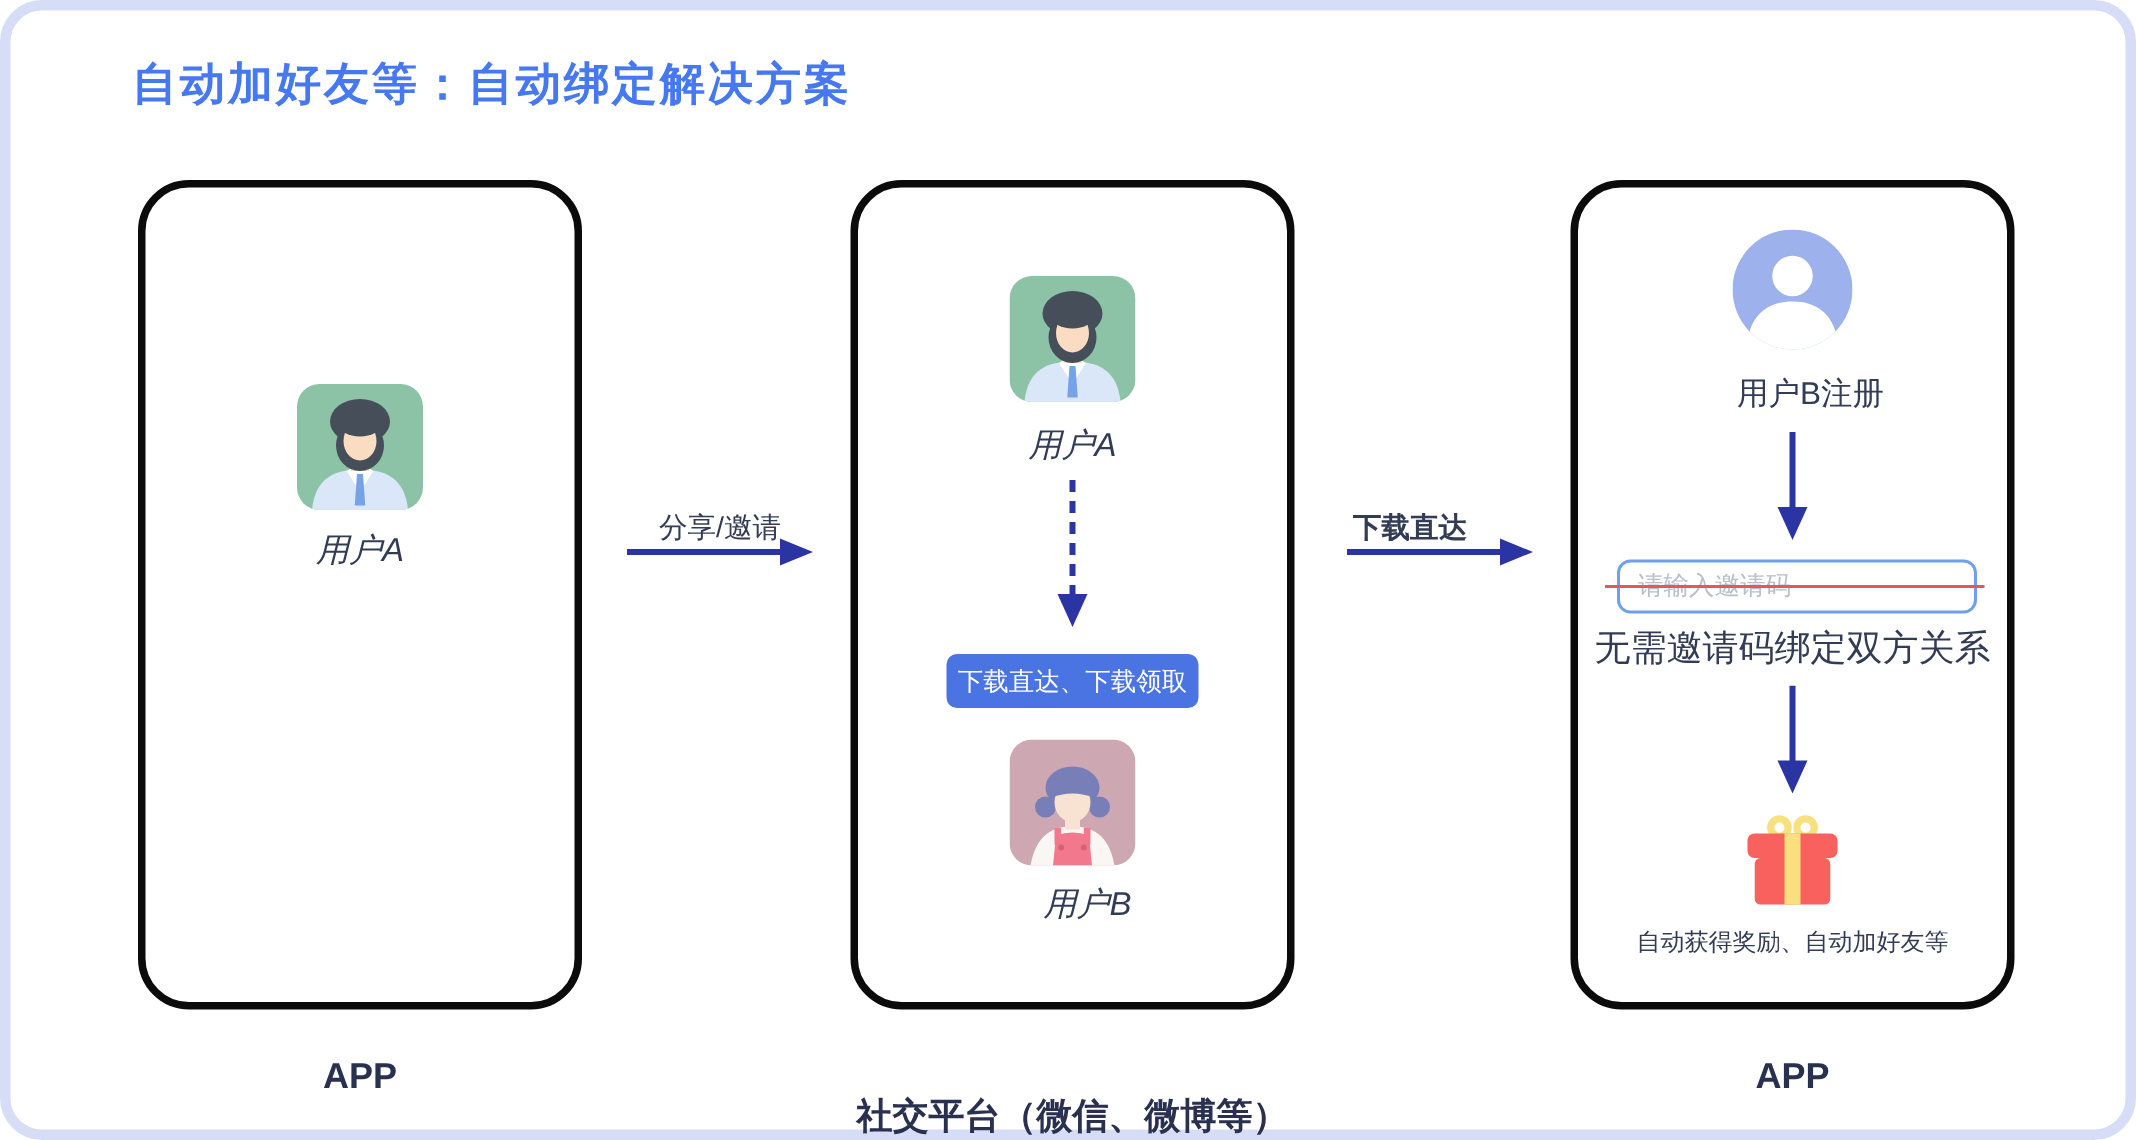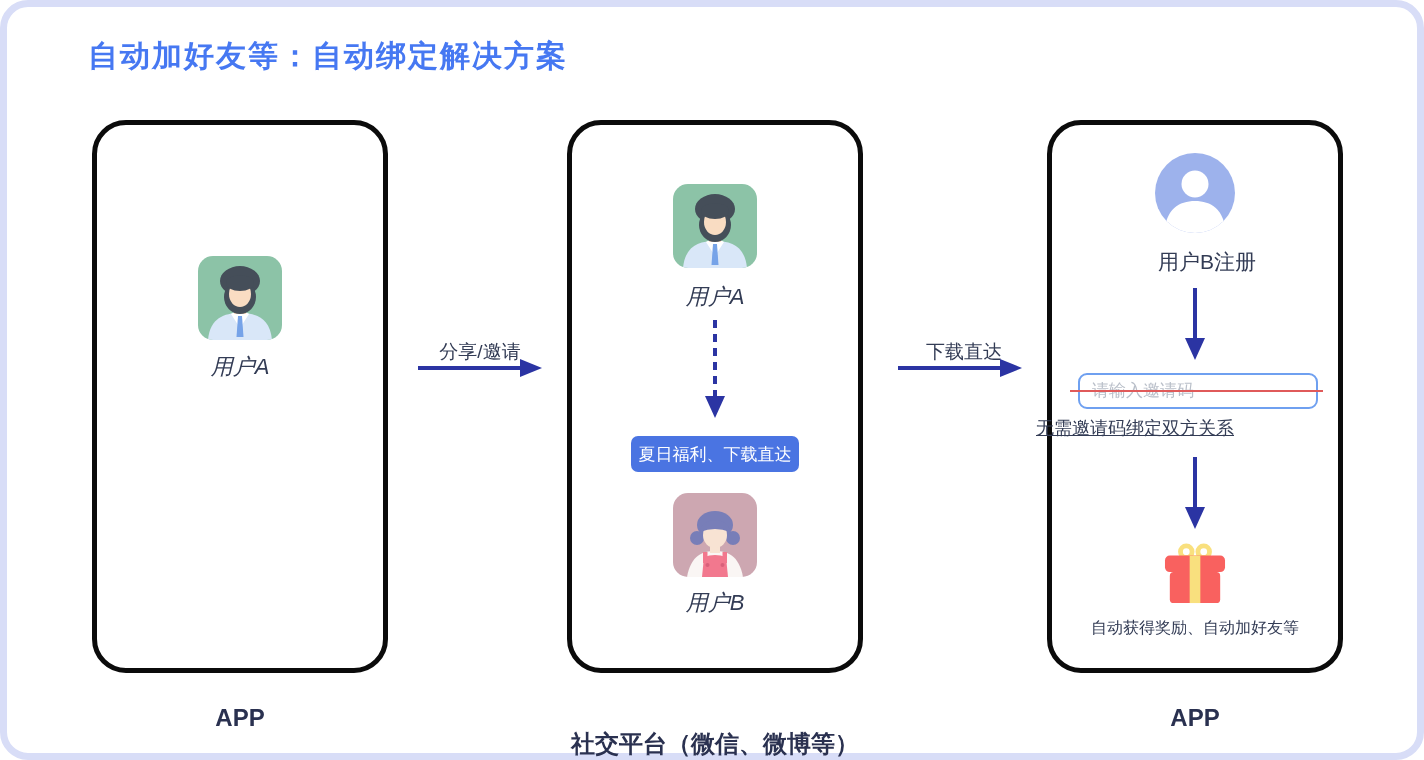--- a/index.html
+++ b/index.html
@@ -86,21 +86,21 @@
       </g>
     </svg>
   </div>
   <div class="user-label" style="left:567px;top:282px;">用户A</div>
 
   <svg class="abs" style="left:703px;top:320px;" width="24" height="100">
     <line x1="12" y1="0" x2="12" y2="78" stroke="#2B34A3" stroke-width="4" stroke-dasharray="8 6"></line>
     <polygon points="2,76 22,76 12,98" fill="#2B34A3"></polygon>
   </svg>
 
-  <button class="promo-btn">夏日福利、下载直达</button>
+  <button class="promo-btn">下载直达、下载领取</button>
 
   <div class="avatar" style="left:673px;top:493px;">
     <svg viewBox="0 0 84 84" width="84" height="84">
       <defs>
           <clipPath id="cpB1">
             <rect width="84" height="84" rx="15"></rect>
           </clipPath>
         </defs>
       <g clip-path="url(#cpB1)">
         <rect width="84" height="84" fill="#CDA7B1"></rect>
@@ -112,25 +112,25 @@
         <ellipse cx="42" cy="42" rx="12" ry="13" fill="#F8E3D3"></ellipse>
         <path d="M27 39 Q29 27 42 27 Q55 27 57 39 Q42 33 27 39 Z" fill="#787EB8"></path>
         <path d="M29 84 L31 64 Q42 60 53 64 L55 84 Z" fill="#F2788E"></path>
         <rect x="30" y="59" width="4.5" height="11" fill="#F2788E"></rect>
         <rect x="49.5" y="59" width="4.5" height="11" fill="#F2788E"></rect>
         <circle cx="34.5" cy="72" r="2" fill="#D9607A"></circle>
         <circle cx="49.5" cy="72" r="2" fill="#D9607A"></circle>
       </g>
     </svg>
   </div>
-  <div class="user-label" style="left:567px;top:588px;">用户B</div>
+  <div class="user-label" style="left:567px;top:588px;padding-left:10px;">用户B</div>
 
   <div class="caption" style="left:567px;margin-top:24px;">社交平台（微信、微博等）</div>
 
-  <div class="arrow-label" style="left:884px;top:329px;">下载直达</div>
+  <div class="arrow-label" style="left:860px;top:329px;font-weight:bold;">下载直达</div>
   <svg class="abs" style="left:898px;top:357px;" width="124" height="22">
     <line x1="0" y1="11" x2="104" y2="11" stroke="#2B34A3" stroke-width="4"></line>
     <polygon points="102,2 124,11 102,20" fill="#2B34A3"></polygon>
   </svg>
 
   <div class="phone phone-3"></div>
 
   <div class="abs" style="left:1155px;top:153px;width:80px;height:80px;">
     <svg viewBox="0 0 80 80" width="80" height="80">
       <defs>
@@ -150,21 +150,21 @@
   <svg class="abs" style="left:1183px;top:288px;" width="24" height="72">
     <line x1="12" y1="0" x2="12" y2="52" stroke="#2B34A3" stroke-width="4"></line>
     <polygon points="2,50 22,50 12,72" fill="#2B34A3"></polygon>
   </svg>
 
   <div class="invite-input-wrap">
     <input class="invite-input" type="text" placeholder="请输入邀请码" style="">
   </div>
   <div class="strike"></div>
 
-  <div class="step-text" style="left:980px;top:416px;width:310px;font-size:18px;text-decoration:underline;">无需邀请码绑定双方关系</div>
+  <div class="step-text" style="left:1040px;top:416px;width:310px;font-size:24px;">无需邀请码绑定双方关系</div>
 
   <svg class="abs" style="left:1183px;top:457px;" width="24" height="72">
     <line x1="12" y1="0" x2="12" y2="52" stroke="#2B34A3" stroke-width="4"></line>
     <polygon points="2,50 22,50 12,72" fill="#2B34A3"></polygon>
   </svg>
 
   <div class="abs" style="left:1164px;top:541px;width:62px;height:68px;">
     <svg viewBox="0 0 64 68" width="62" height="66">
       <circle cx="23" cy="11" r="6" fill="none" stroke="#F9E07E" stroke-width="5"></circle>
       <circle cx="41" cy="11" r="6" fill="none" stroke="#F9E07E" stroke-width="5"></circle>

